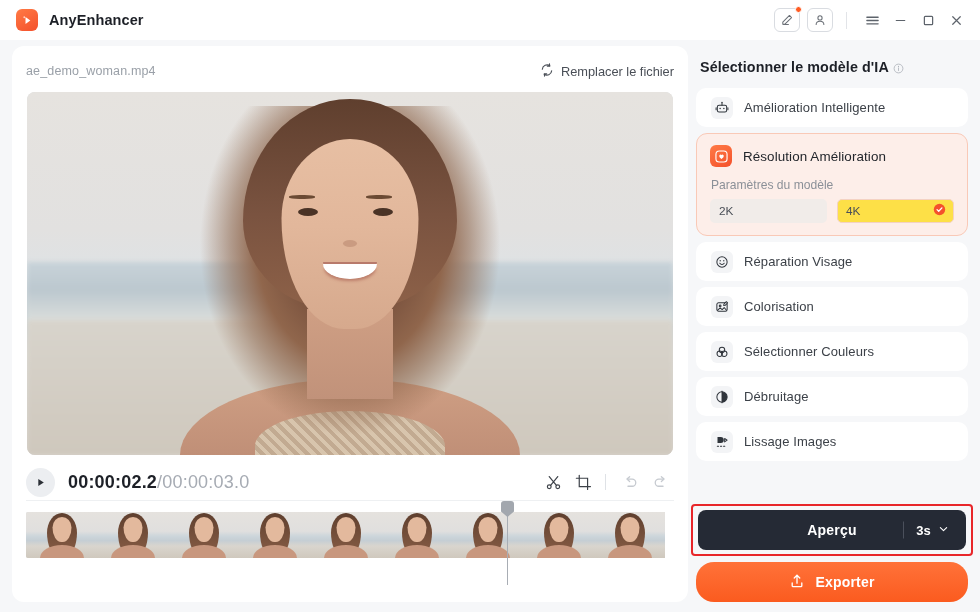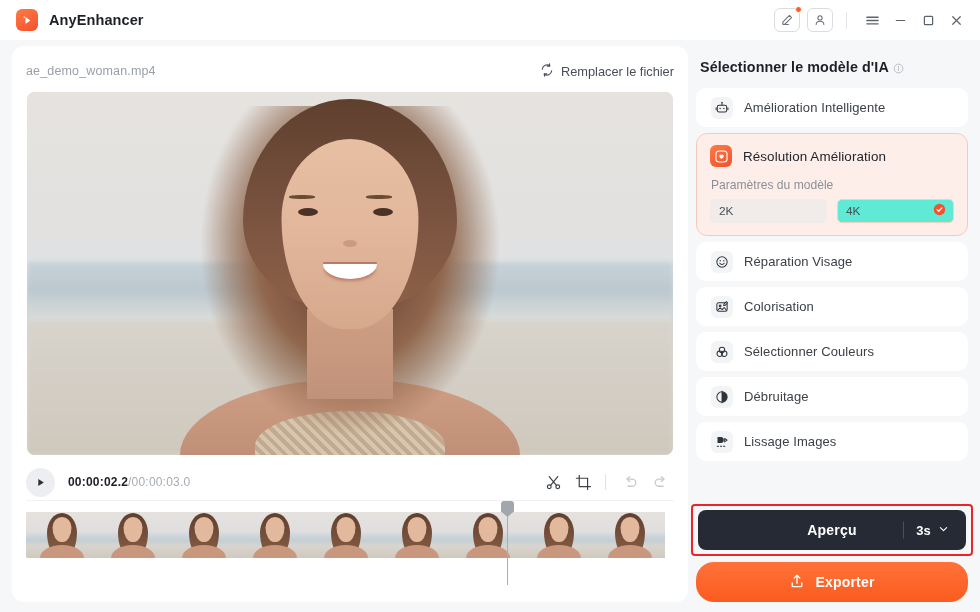--- a/index.html
+++ b/index.html
@@ -219,21 +219,21 @@
   }
   .play-btn {
     width: 29px; height: 29px;
     border-radius: 50%;
     background: #eceef1;
     display: flex; align-items: center; justify-content: center;
     flex: 0 0 auto;
   }
   .time {
     margin-left: 13px;
-    font-size: 12px;
+    font-size: 18px;
     letter-spacing: .2px;
   }
   .time .cur { color: #1d2027; font-weight: bold; }
   .time .tot { color: #a6abb3; }
   .ctrl-spacer { flex: 1 1 auto; }
   .ctrl-ico {
     width: 28px; height: 28px;
     display: flex; align-items: center; justify-content: center;
     margin-left: 2px;
   }
@@ -348,21 +348,21 @@
     background: #f1ece9;
     display: flex;
     align-items: center;
     padding: 0 8px;
     font-size: 11.8px;
     color: #4a4f57;
     position: relative;
     border: 1px solid transparent;
   }
   .opt.on {
-    background: #5eead4;
+    background: #fde047;
     border: 1px solid #f4d2c3;
   }
   .opt .check { position: absolute; right: 7px; top: 50%; transform: translateY(-50%); }
 
   .ico-sq {
     width: 22px; height: 22px;
     border-radius: 6px;
     display: flex; align-items: center; justify-content: center;
     flex: 0 0 auto;
   }

